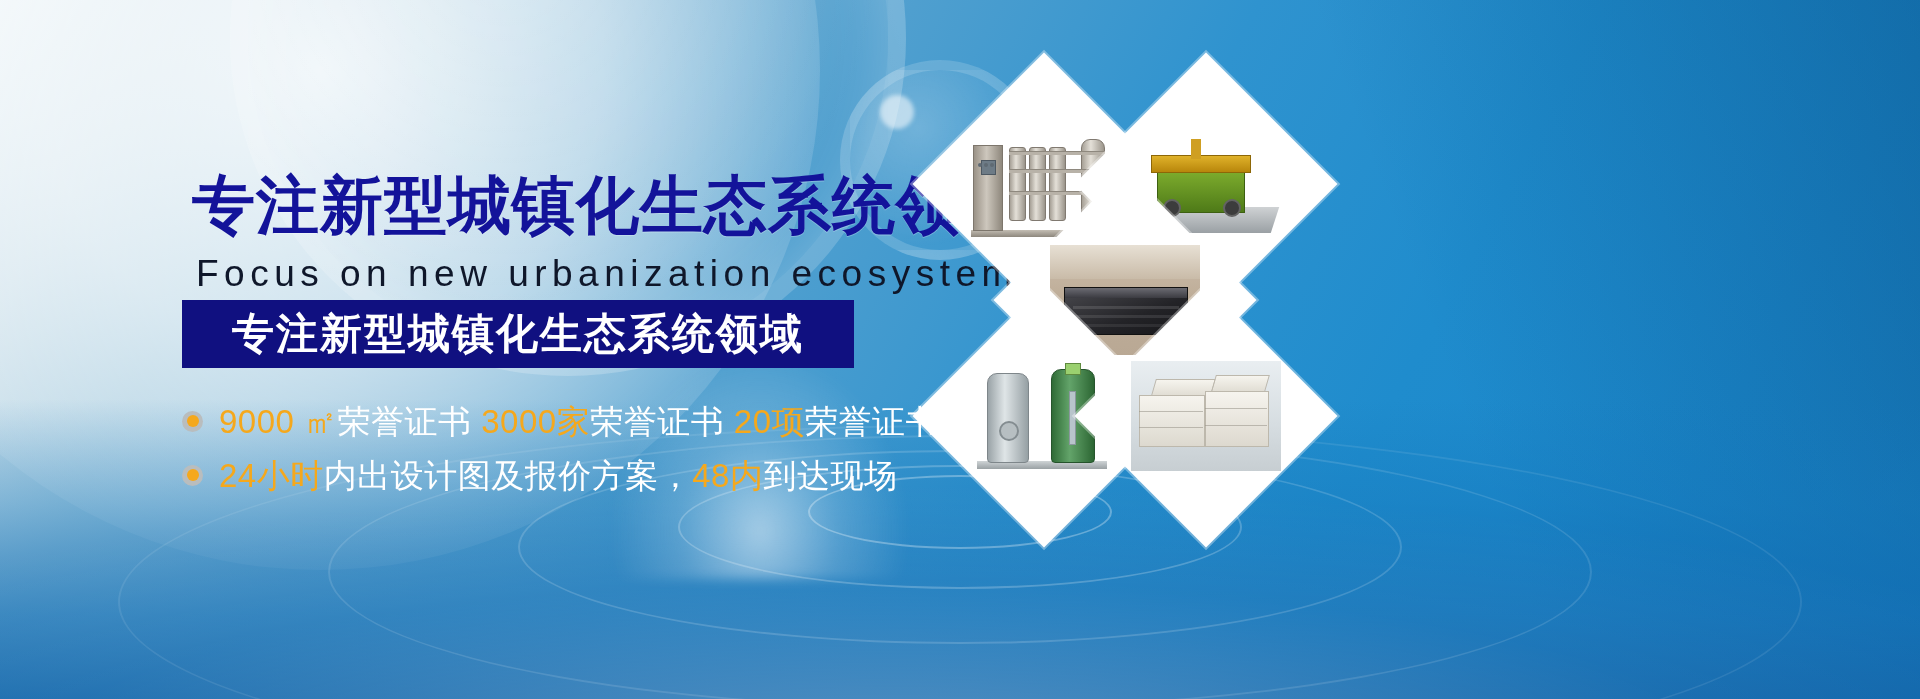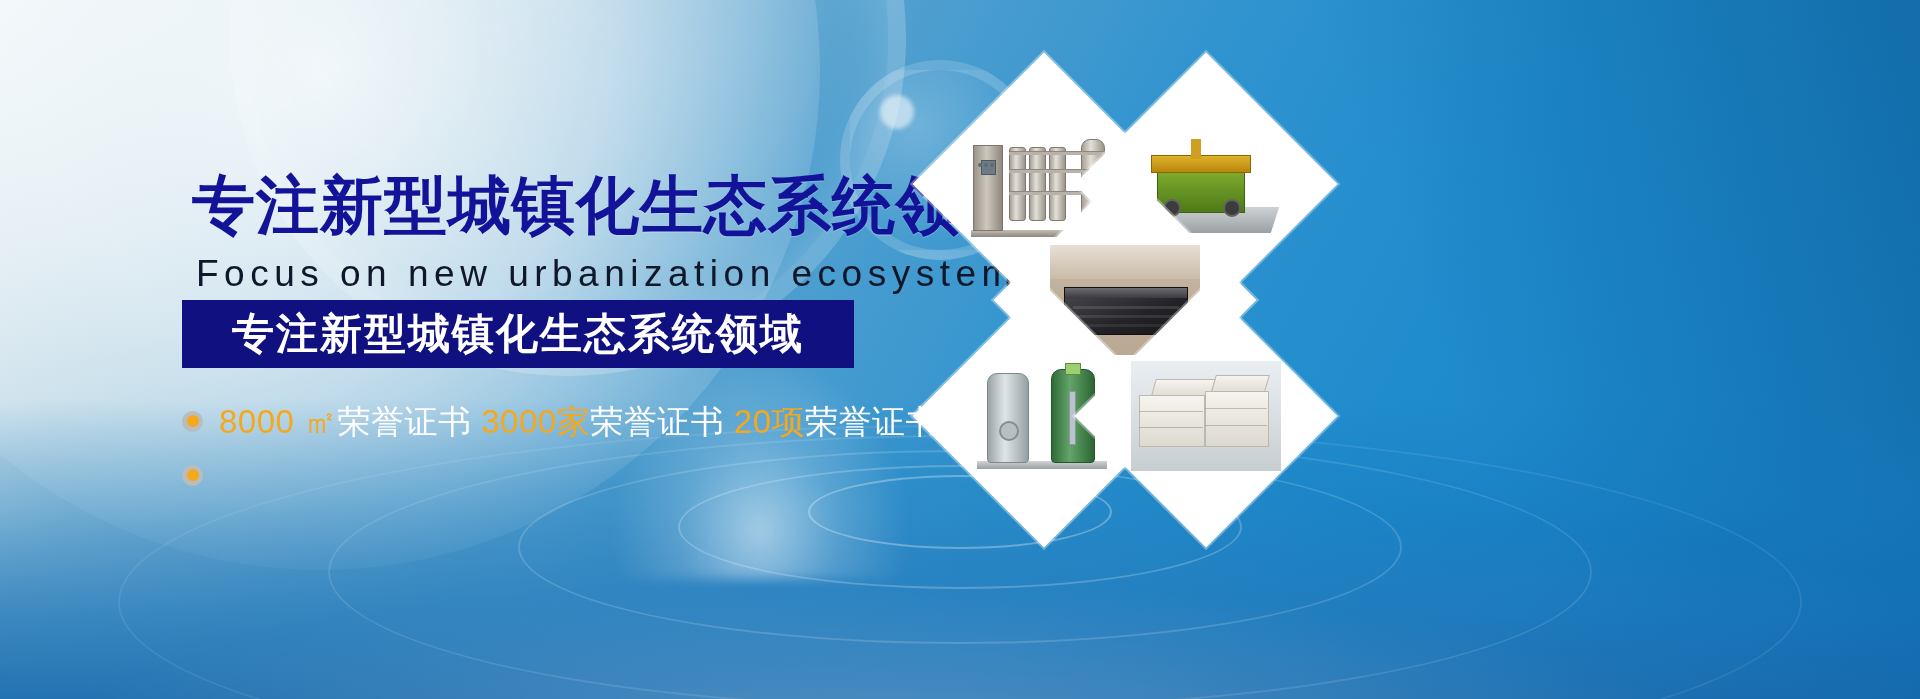--- a/index.html
+++ b/index.html
@@ -229,26 +229,27 @@
 
     <div class="band">
       <span class="band-text">专注新型城镇化生态系统领域</span>
     </div>
 
     <div class="bullets" id="bullets">
         <div class="bullet-row">
           <span class="dot">
             <i></i>
           </span>
-          <span class="bullet-text"><span class="hl">8000 ㎡</span><span>荣誉证书 </span><span class="hl">3000家</span><span>荣誉证书 </span><span class="hl">20项</span><span>荣誉证书</span></span>
+          <span class="bullet-text"><span class="hl">9000 ㎡</span><span>荣誉证书 </span><span class="hl">3000家</span><span>荣誉证书 </span><span class="hl">20项</span><span>荣誉证书</span></span>
         </div>
         <div class="bullet-row">
           <span class="dot">
             <i></i>
           </span>
+          <span class="bullet-text"><span class="hl">24小时</span><span>内出设计图及报价方案，</span><span class="hl">48内</span><span>到达现场</span></span>
         </div>
       </div>
   </div>
 
   <div class="grid">
 
     <div class="dia d1">
       <div class="inner">
         <div class="art">
           <div class="a-base"></div>

